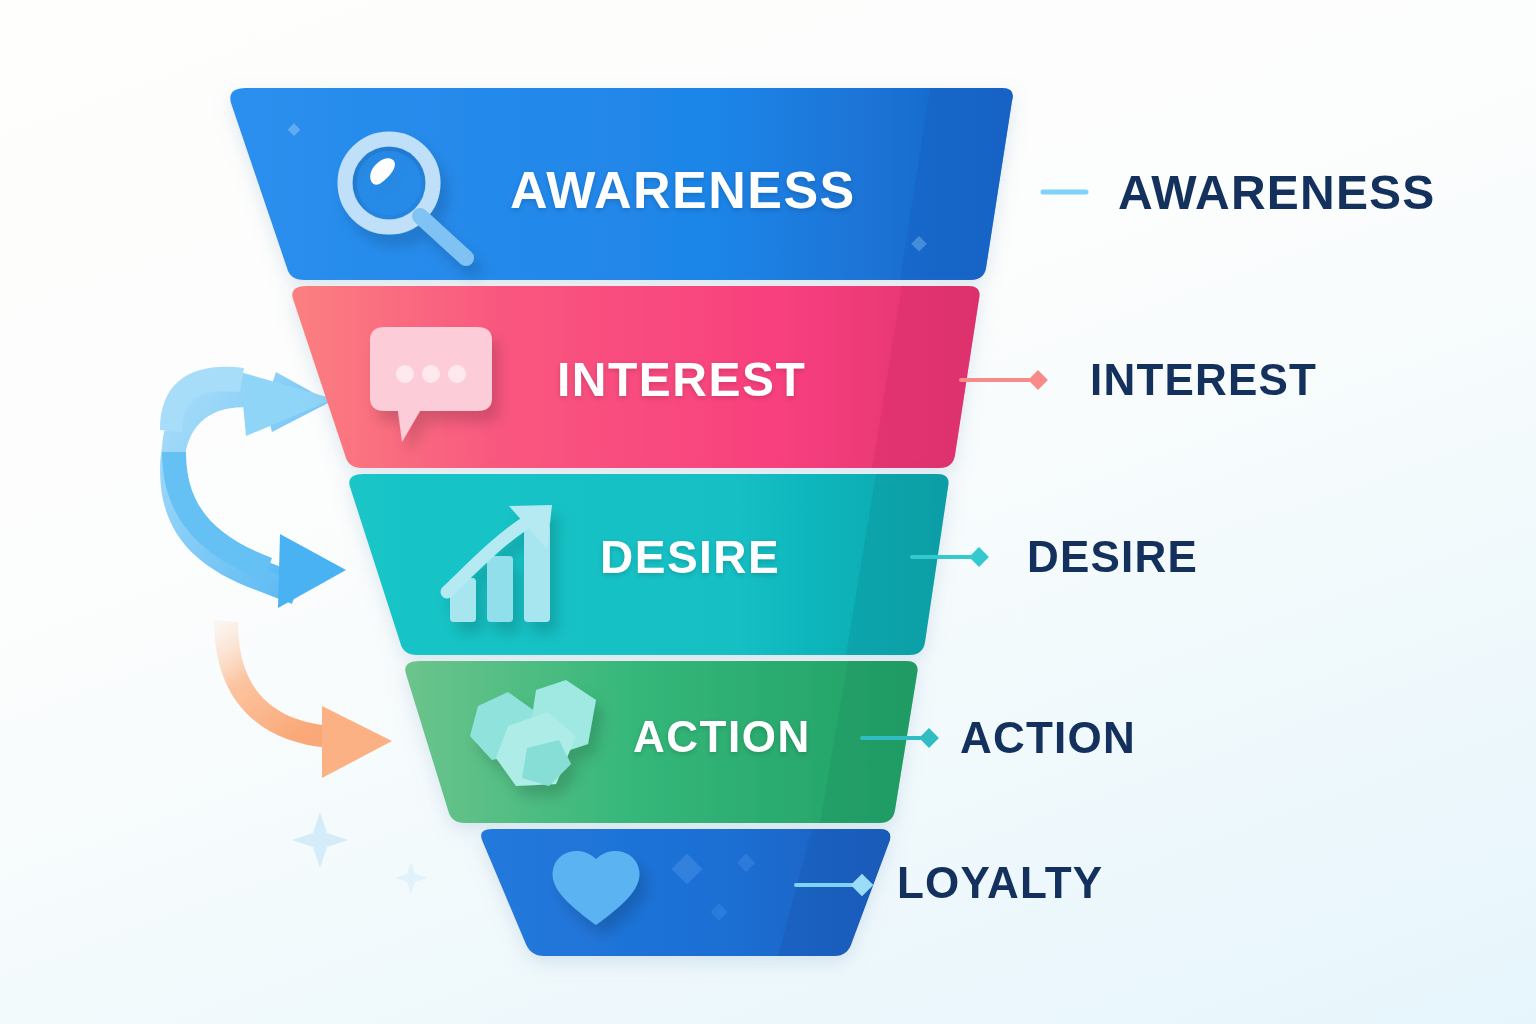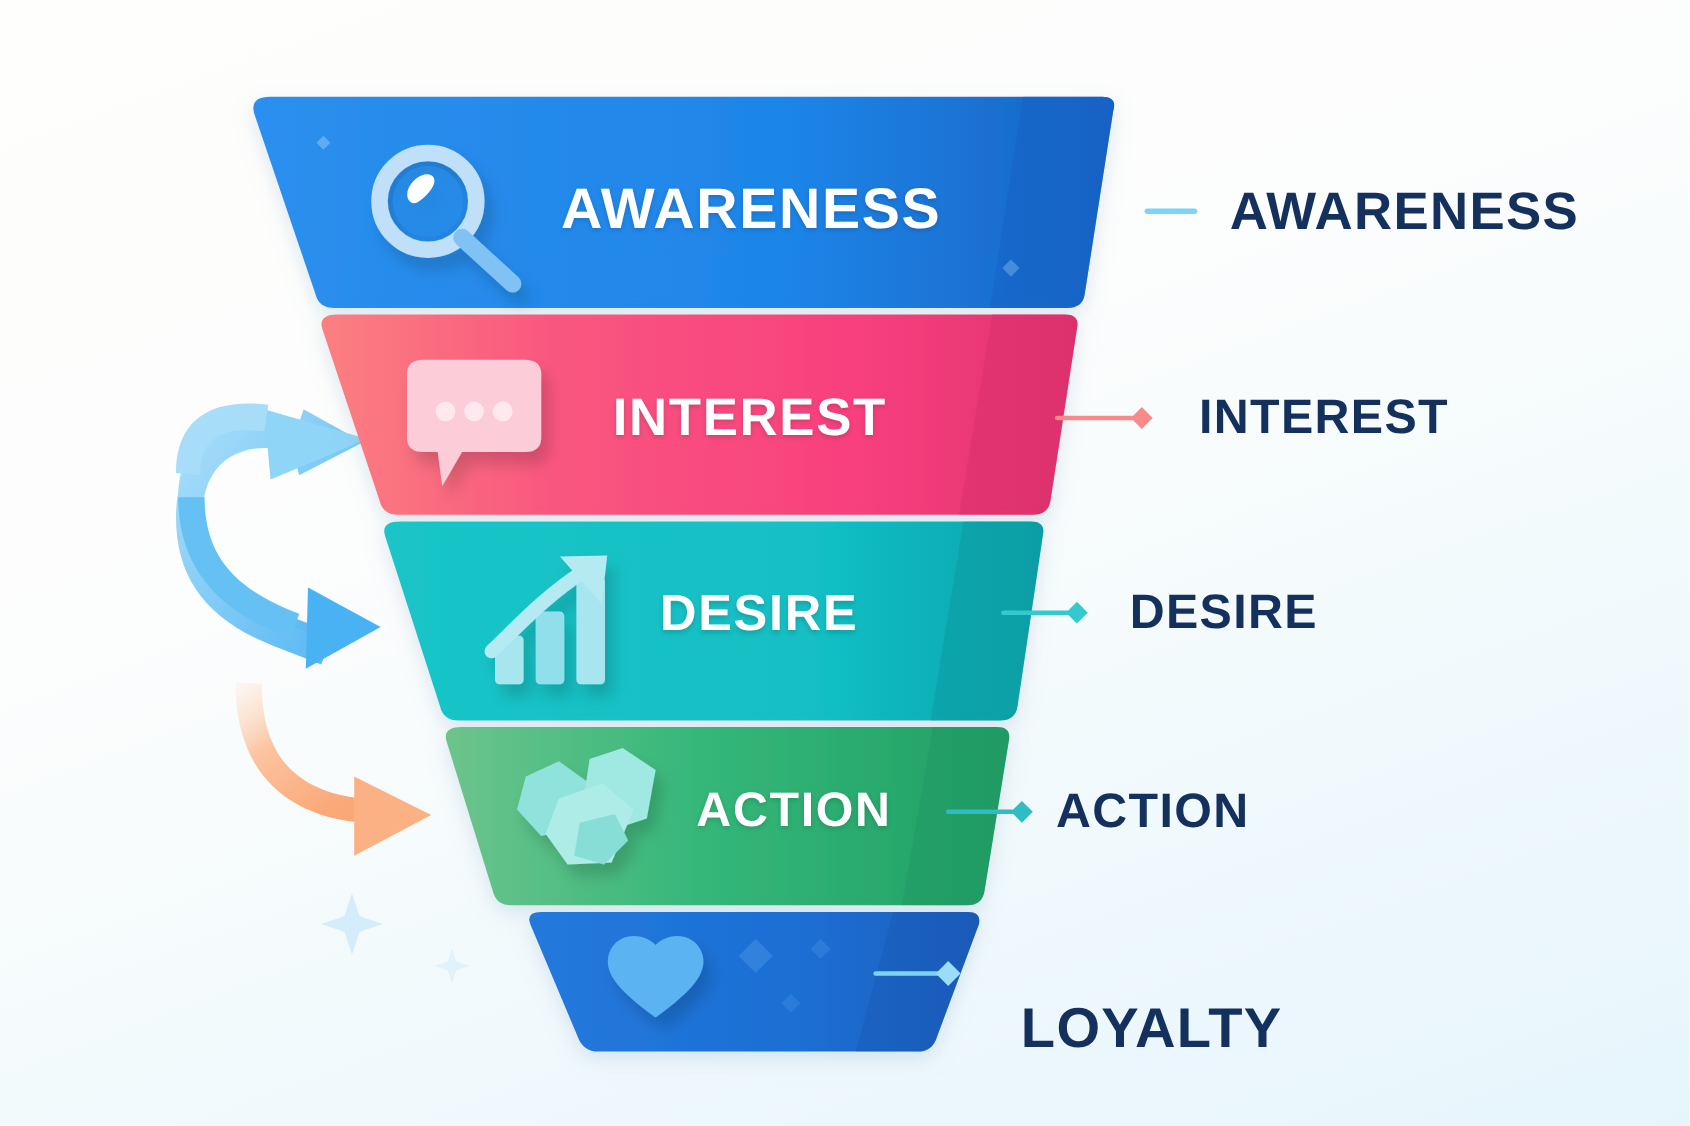--- a/index.html
+++ b/index.html
@@ -209,15 +209,15 @@
   <div class="seg-label" style="left:633px; top:712px; font-size:44px;">ACTION</div>
 
   <div class="side-label" style="left:1118px; top:165px; font-size:48px;">AWARENESS</div>
 
   <div class="side-label" style="left:1090px; top:355px; font-size:44px;">INTEREST</div>
 
   <div class="side-label" style="left:1027px; top:532px; font-size:44px;">DESIRE</div>
 
   <div class="side-label" style="left:960px; top:713px; font-size:44px;">ACTION</div>
 
-  <div class="side-label" style="left:928px; top:858px; font-size:51px;margin-top:47px;">LOYALTY</div>
+  <div class="side-label" style="left:897px; top:858px; font-size:44px;">LOYALTY</div>
 
 </div>
 
 </body></html>

